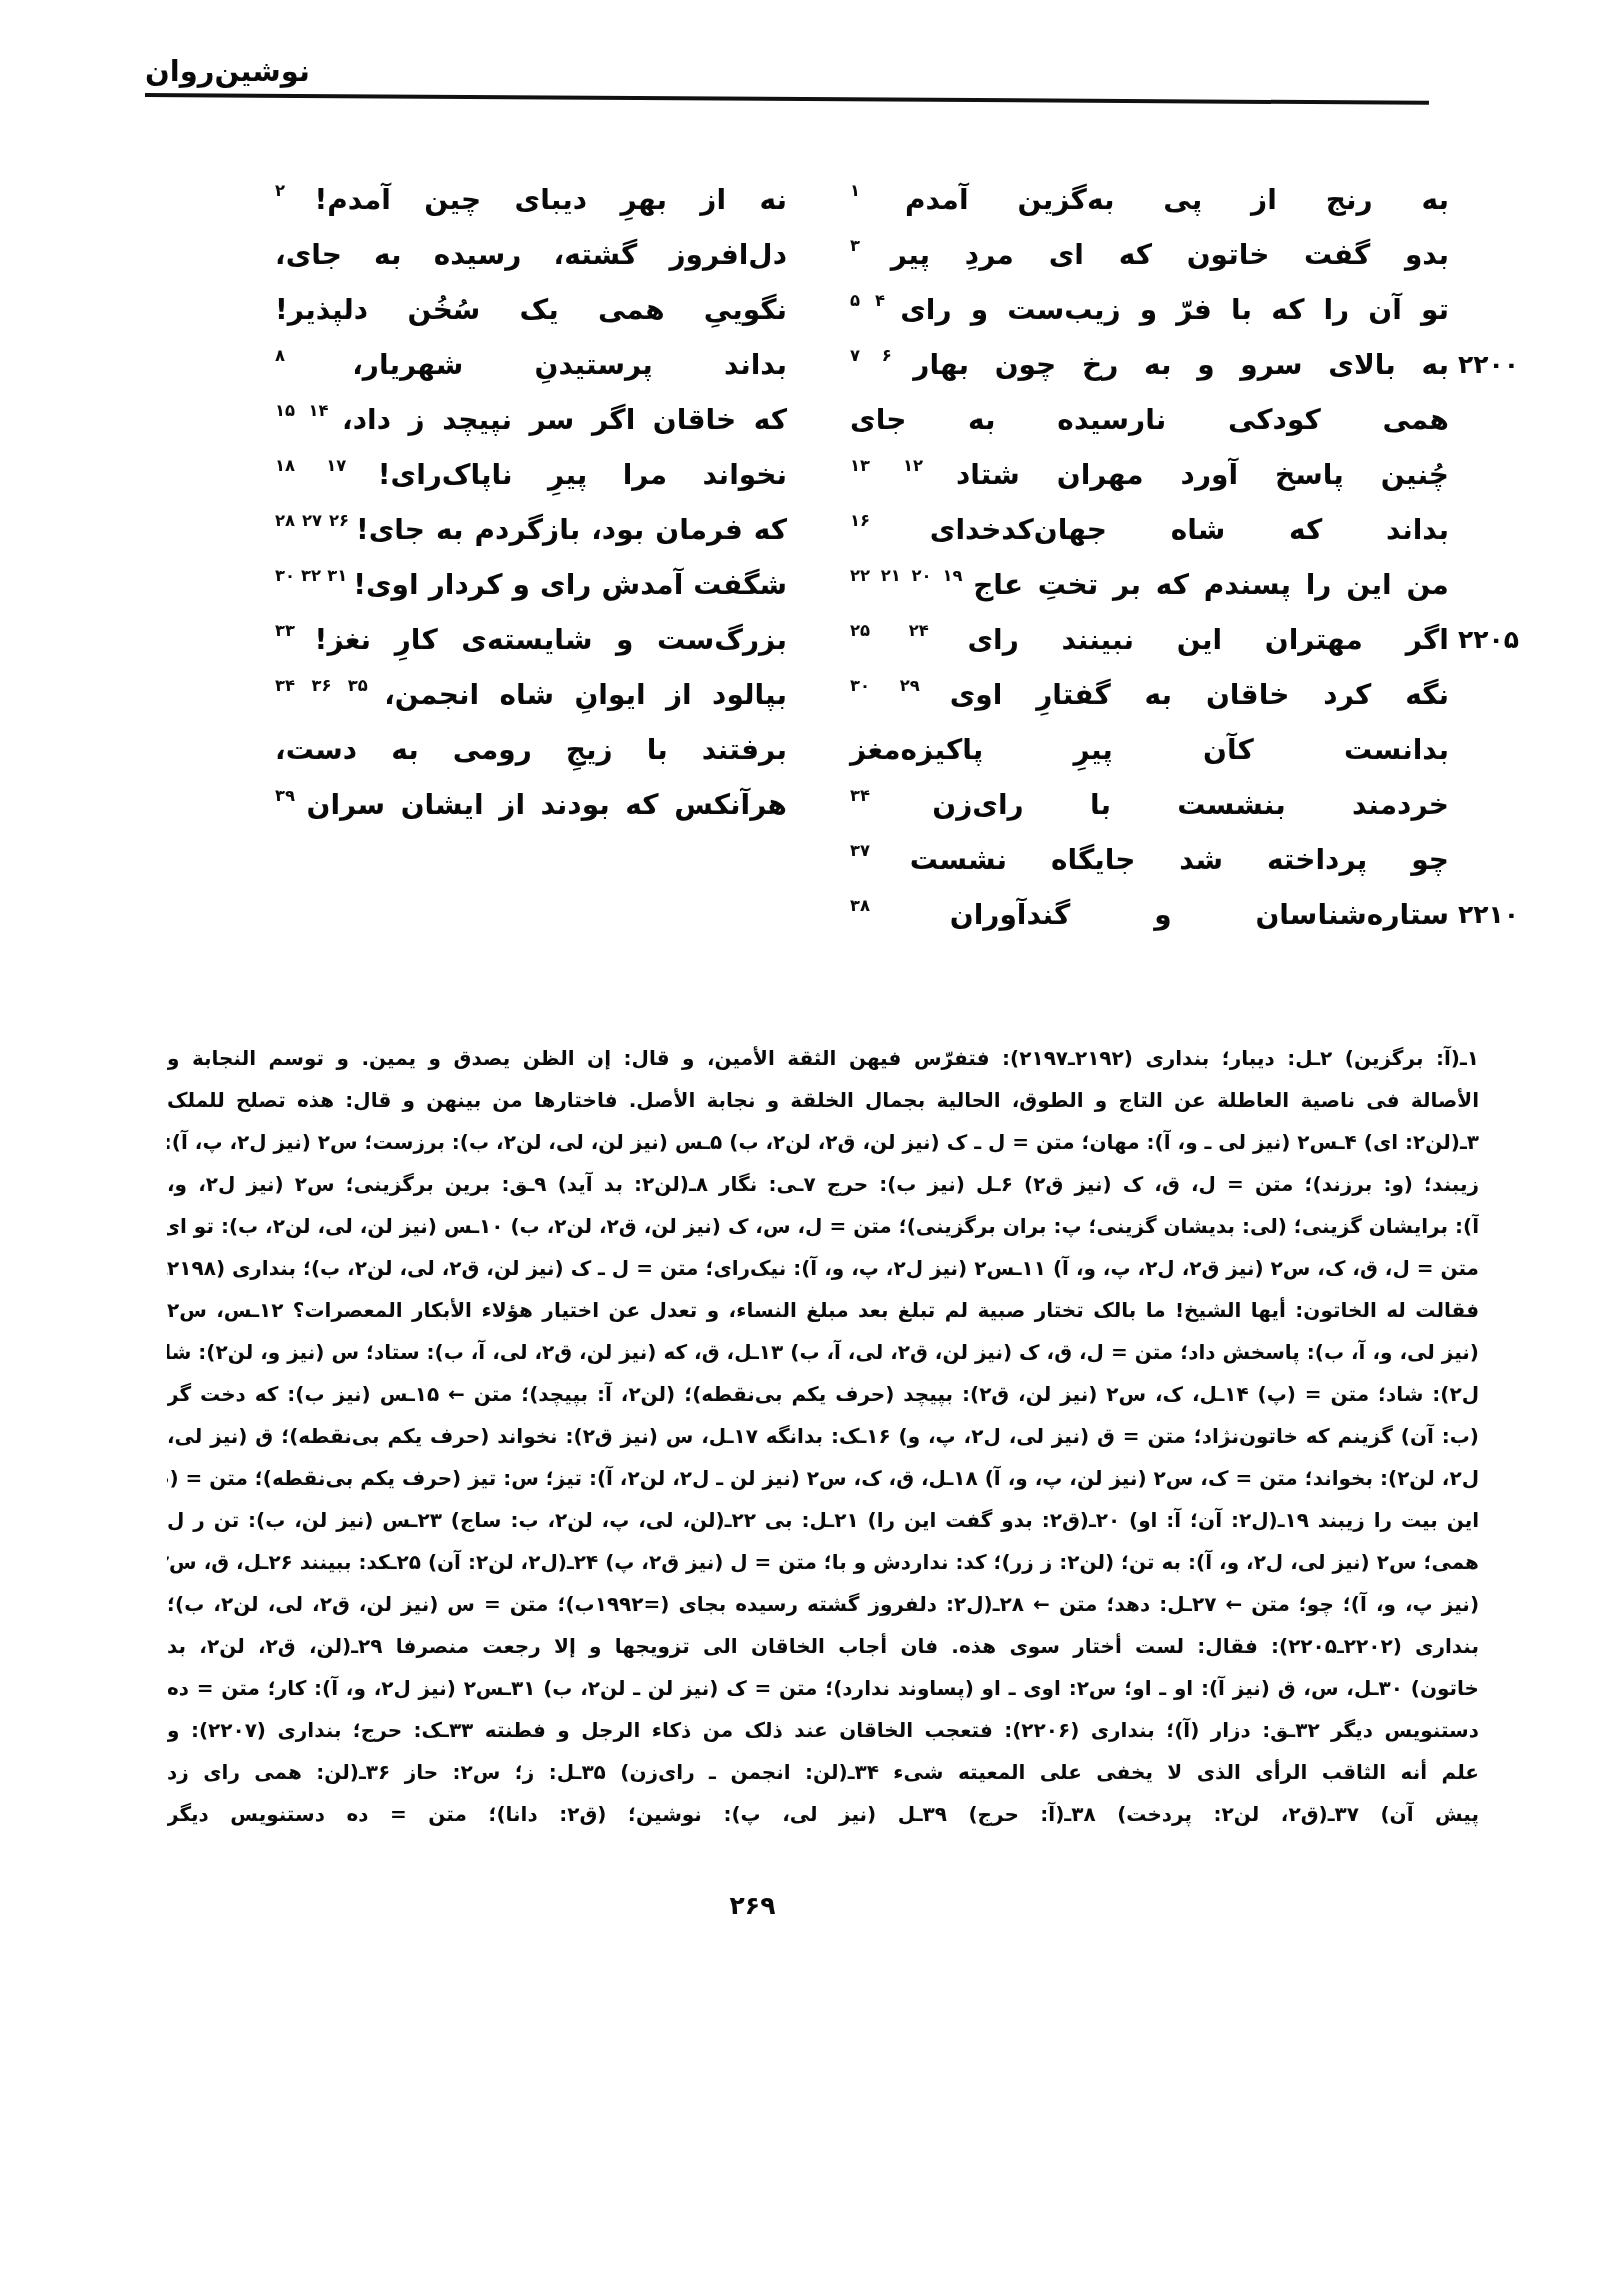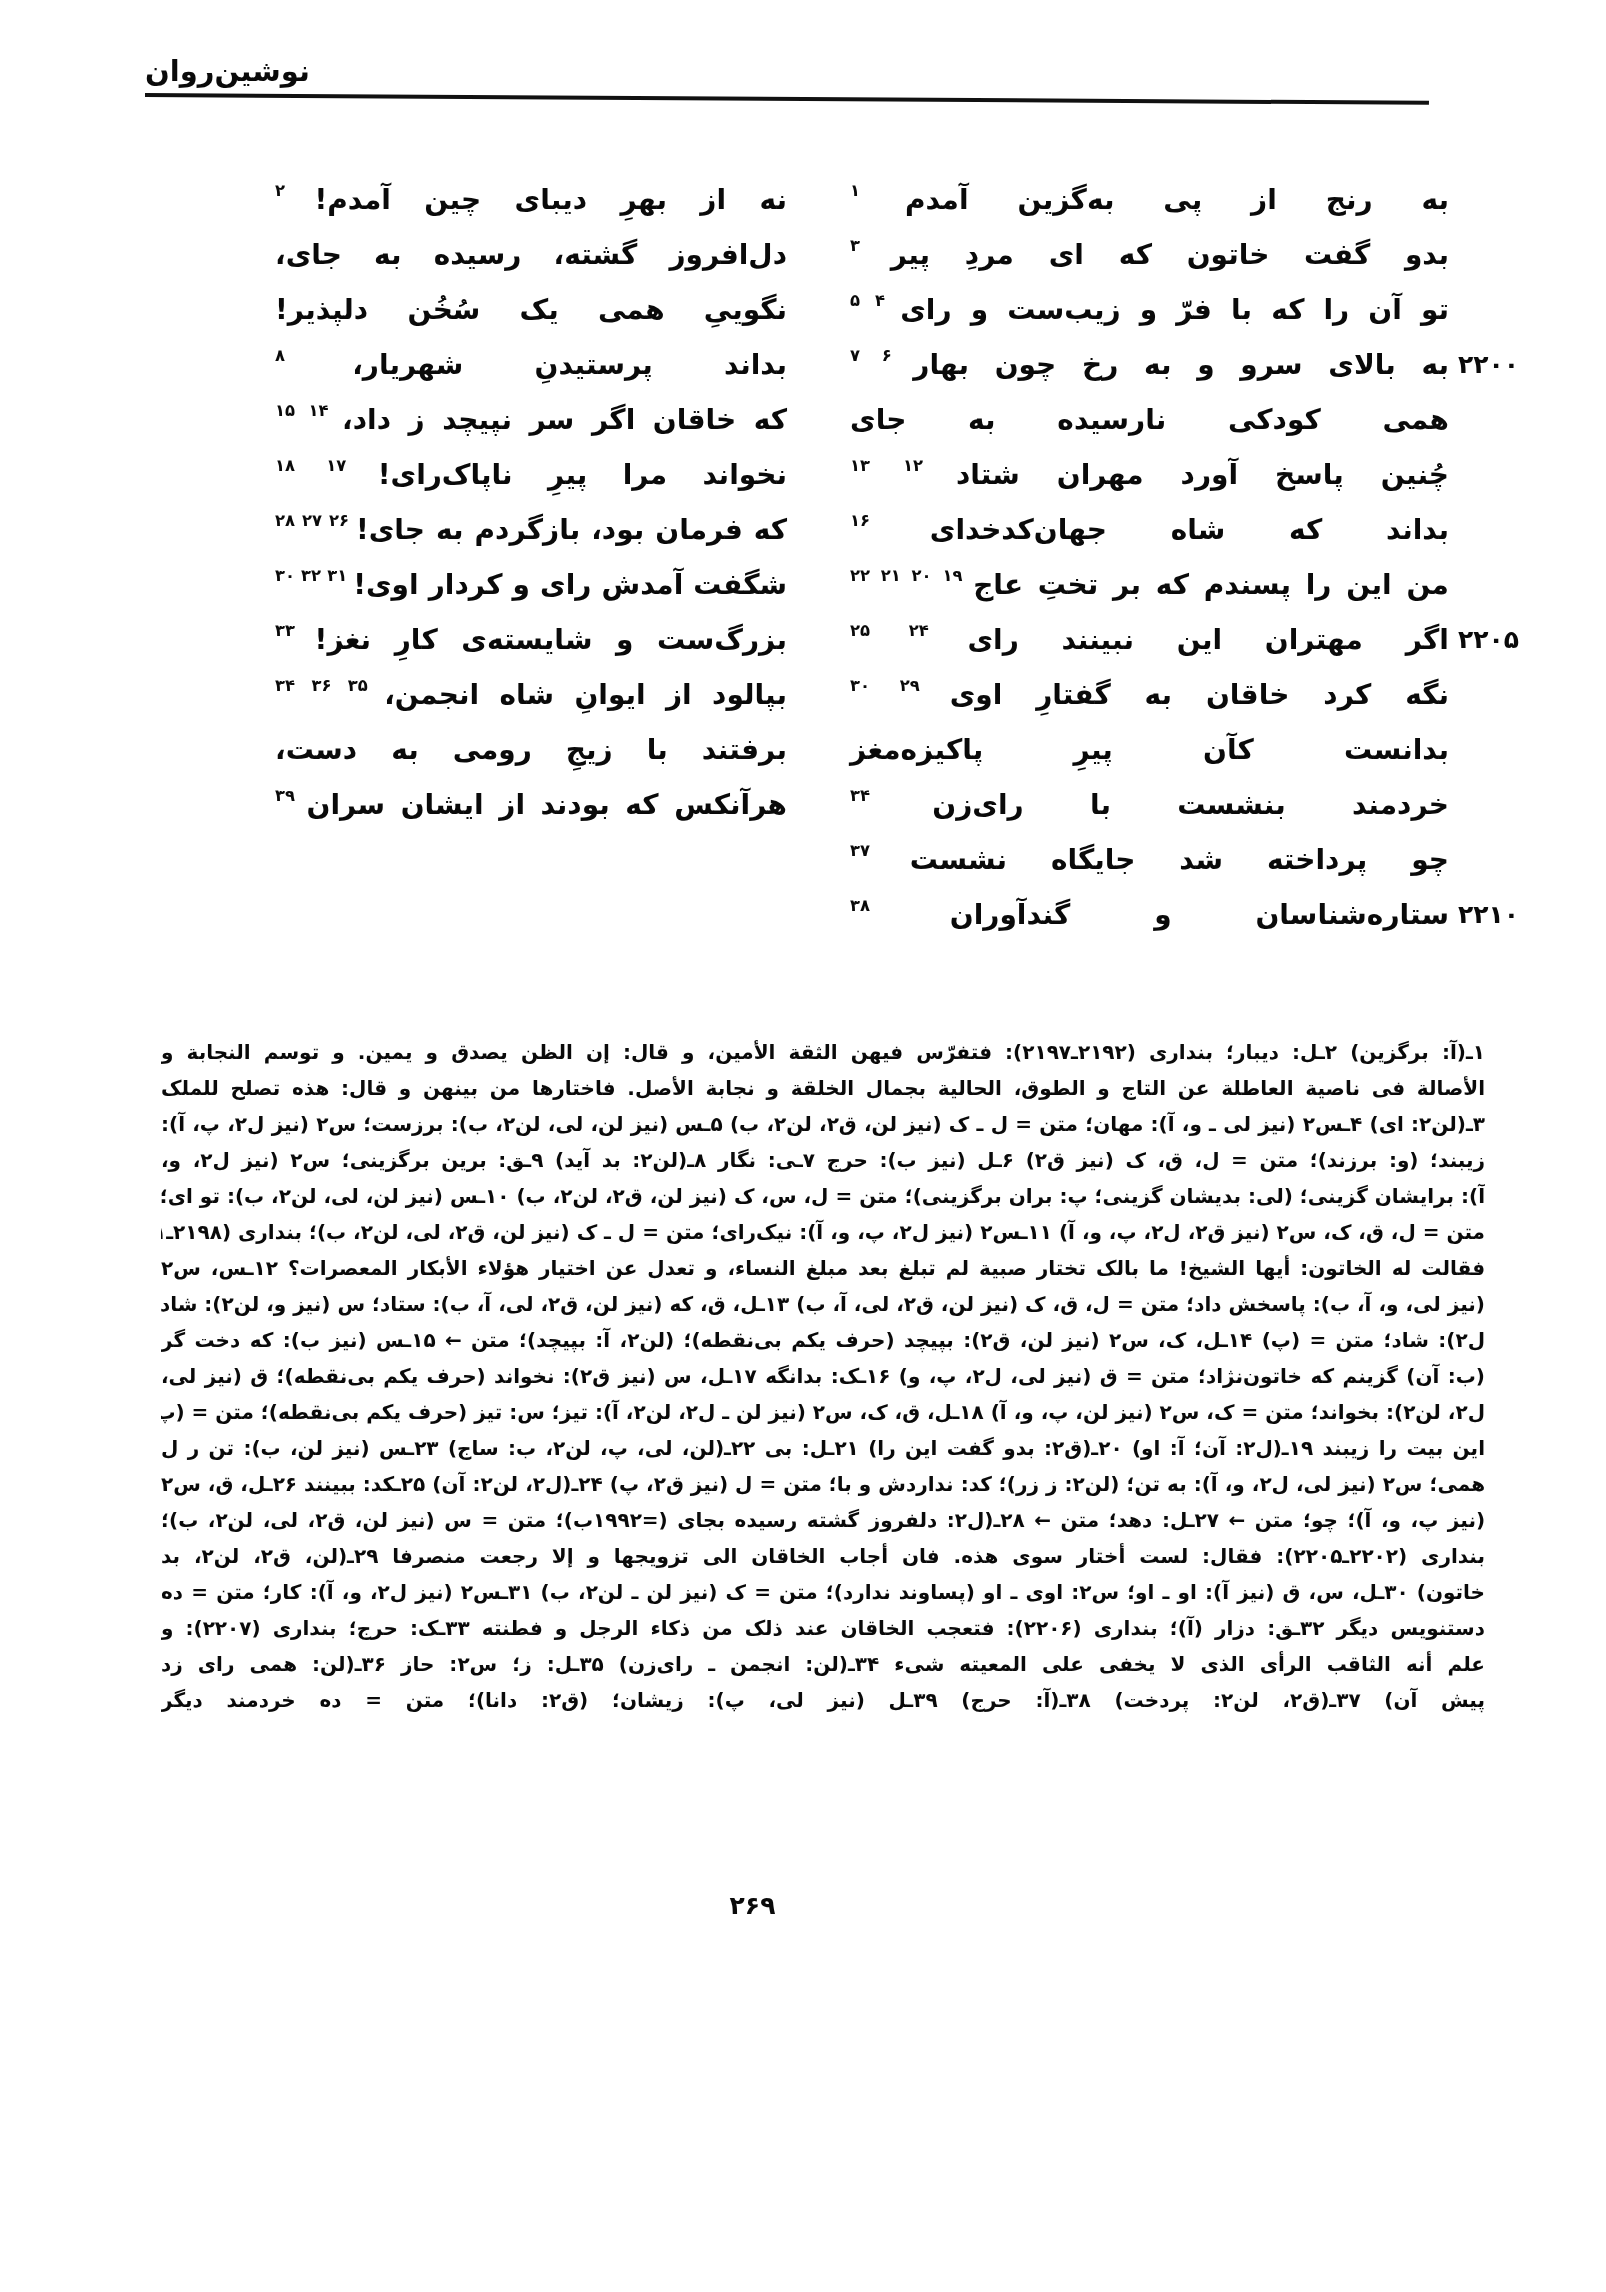--- a/index.html
+++ b/index.html
@@ -13,21 +13,21 @@
   .verse-col { position: absolute; top: 172px; direction: rtl; font-size: 28px; font-weight: bold; }
   .verse-col.right { left: 850px; width: 599px; }
   .verse-col.left { left: 275px; width: 512px; }
   .hemistich { height: 55px; line-height: 55px; white-space: nowrap; position: relative;
                text-align: justify; text-align-last: justify; }
   .hemistich sup { font-size: 16.4px; vertical-align: 13.5px; line-height: 0; }
   .verse-num { position: absolute; right: -70px; font-size: 25px; }
   .verse-col.right .hemistich { padding-right: 0; }
   .footnotes { position: absolute; left: 159px; top: 1033px; width: 1328px; direction: rtl;
                font-size: 20px; font-weight: bold; line-height: 34px; text-align: justify; }
-  .footnotes p { margin: 2px; white-space: nowrap; overflow: hidden; text-align: justify; text-align-last: justify; }
+  .footnotes p { margin: 8px; white-space: nowrap; overflow: hidden; text-align: justify; text-align-last: justify; }
   .folio { position: absolute; left: 0; width: 1505px; top: 1891px; text-align: center;
            font-size: 25px; font-weight: bold; }
 </style>
 </head>
 <body>
 
 <div class="page">
   <div class="running-head">نوشین‌روان</div>
   <div class="head-rule"></div>
 
@@ -74,18 +74,18 @@
       <p>ل۲): شاد؛ متن = (پ) ۱۴ـل، ک، س۲ (نیز لن، ق۲): بپیچد (حرف یکم بی‌نقطه)؛ (لن۲، آ: بپیچد)؛ متن ← ۱۵ـس (نیز ب): که دخت گر</p>
       <p>(ب: آن) گزینم که خاتون‌نژاد؛ متن = ق (نیز لی، ل۲، پ، و) ۱۶ـک: بدانگه ۱۷ـل، س (نیز ق۲): نخواند (حرف یکم بی‌نقطه)؛ ق (نیز لی،</p>
       <p>ل۲، لن۲): بخواند؛ متن = ک، س۲ (نیز لن، پ، و، آ) ۱۸ـل، ق، ک، س۲ (نیز لن ـ ل۲، لن۲، آ): تیز؛ س: تیز (حرف یکم بی‌نقطه)؛ متن = (پ، و)؛ ب</p>
       <p>این بیت را زیبند ۱۹ـ(ل۲: آن؛ آ: او) ۲۰ـ(ق۲: بدو گفت این را) ۲۱ـل: بی ۲۲ـ(لن، لی، پ، لن۲، ب: ساج) ۲۳ـس (نیز لن، ب): تن ر ل</p>
       <p>همی؛ س۲ (نیز لی، ل۲، و، آ): به تن؛ (لن۲: ز زر)؛ کد: ندارد‌ش و با؛ متن = ل (نیز ق۲، پ) ۲۴ـ(ل۲، لن۲: آن) ۲۵ـکد: ببینند ۲۶ـل، ق، س۲</p>
       <p>(نیز پ، و، آ)؛ چو؛ متن ← ۲۷ـل: دهد؛ متن ← ۲۸ـ(ل۲: دلفروز گشته رسیده بجای (=۱۹۹۲ب)؛ متن = س (نیز لن، ق۲، لی، لن۲، ب)؛</p>
       <p>بنداری (۲۲۰۲ـ۲۲۰۵): فقال: لست أختار سوی هذه. فان أجاب الخاقان الی تزویجها و إلا رجعت منصرفا ۲۹ـ(لن، ق۲، لن۲، بد</p>
       <p>خاتون) ۳۰ـل، س، ق (نیز آ): او ـ او؛ س۲: اوی ـ او (پساوند ندارد)؛ متن = ک (نیز لن ـ لن۲، ب) ۳۱ـس۲ (نیز ل۲، و، آ): کار؛ متن = ده</p>
       <p>دستنویس دیگر ۳۲ـق: دزار (آ)؛ بنداری (۲۲۰۶): فتعجب الخاقان عند ذلک من ذکاء الرجل و فطنته ۳۳ـک: حرج؛ بنداری (۲۲۰۷): و</p>
       <p>علم أنه الثاقب الرأی الذی لا یخفی علی المعیته شیء ۳۴ـ(لن: انجمن ـ رای‌زن) ۳۵ـل: ز؛ س۲: حاز ۳۶ـ(لن: همی رای زد</p>
-      <p>پیش آن) ۳۷ـ(ق۲، لن۲: پردخت) ۳۸ـ(آ: حرج) ۳۹ـل (نیز لی، پ): زیشان؛ (ق۲: دانا)؛ متن = ده خردمند دیگر</p>
+      <p>پیش آن) ۳۷ـ(ق۲، لن۲: پردخت) ۳۸ـ(آ: حرج) ۳۹ـل (نیز لی، پ): نوشین؛ (ق۲: دانا)؛ متن = ده دستنویس دیگر</p>
     </div>
 
   <div class="folio">۲۶۹</div>
 </div>
 
 
 </body></html>

